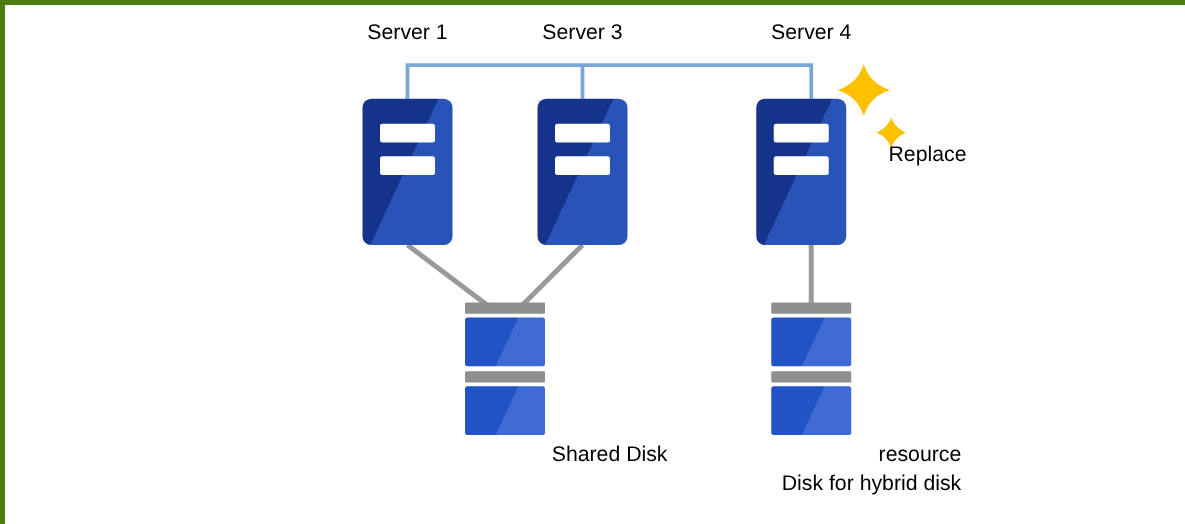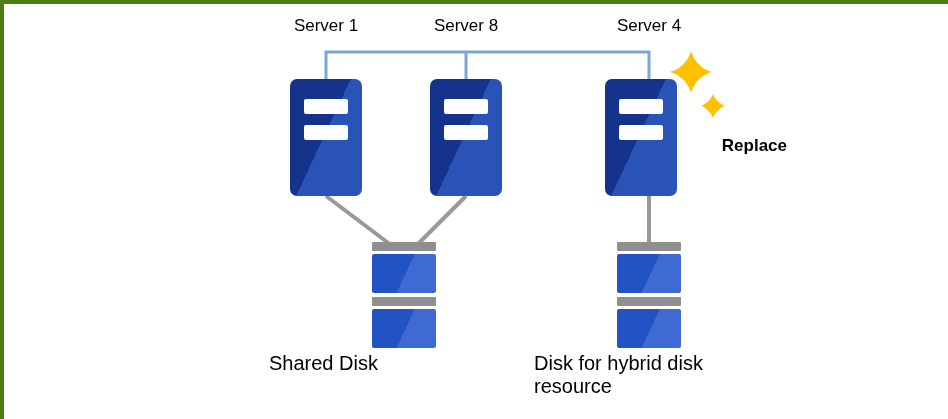--- a/index.html
+++ b/index.html
@@ -50,44 +50,44 @@
   .disk .cap{
     height:9px;background:var(--disk-cap-gray);border-radius:1px;
   }
   .disk .unit{
     height:39px;border-radius:2px;
     background:linear-gradient(115deg, var(--disk-blue) 52%, var(--disk-blue-light) 52%);
   }
   .caption{
     position:absolute;
     top:348px;
-    font-size:20px;line-height:23px;
-    text-align:left;
+    font-size:17px;line-height:23px;
+    text-align:right;
   }
   .caption span{display:block;}
   .sparkles{position:absolute;left:655px;top:40px;width:84px;height:88px;}
-  .replace-label{left:693px;top:132px;width:90px;text-align:right;font-weight:bold;}
+  .replace-label{left:693px;top:110px;width:90px;text-align:center;}
 </style>
 </head>
 <body>
 
 <div class="canvas">
 
   <svg class="lines" viewBox="0 0 948 419">
 
     <polyline points="322,75 322,48 645,48 645,75" fill="none" style="stroke:var(--connector-blue);stroke-width:3;"></polyline>
     <line x1="462" y1="48" x2="462" y2="75" style="stroke:var(--connector-blue);stroke-width:3;"></line>
 
     <line x1="322" y1="192" x2="387" y2="241" style="stroke:var(--line-gray);stroke-width:4;"></line>
     <line x1="462" y1="192" x2="413" y2="241" style="stroke:var(--line-gray);stroke-width:4;"></line>
     <line x1="645" y1="192" x2="645" y2="240" style="stroke:var(--line-gray);stroke-width:4;"></line>
   </svg>
 
   <div class="label server-label" style="left:262px;">Server 1</div>
-  <div class="label server-label" style="left:402px;">Server 8</div>
+  <div class="label server-label" style="left:402px;">Server 3</div>
   <div class="label server-label" style="left:585px;">Server 4</div>
 
   <div class="server" style="left:286px;">
     <div class="bar b1"></div>
     <div class="bar b2"></div>
   </div>
   <div class="server" style="left:426px;">
     <div class="bar b1"></div>
     <div class="bar b2"></div>
   </div>
@@ -113,17 +113,17 @@
     <div class="cap"></div>
     <div class="unit"></div>
     <div class="cap"></div>
     <div class="unit"></div>
   </div>
 
   <div class="caption" style="left:265px;width:265px;">
     <span>Shared Disk</span>
   </div>
   <div class="caption" style="left:530px;width:235px;">
+    <span>resource</span>
     <span>Disk for hybrid disk</span>
-    <span>resource</span>
   </div>
 
 </div>
 
 </body></html>

